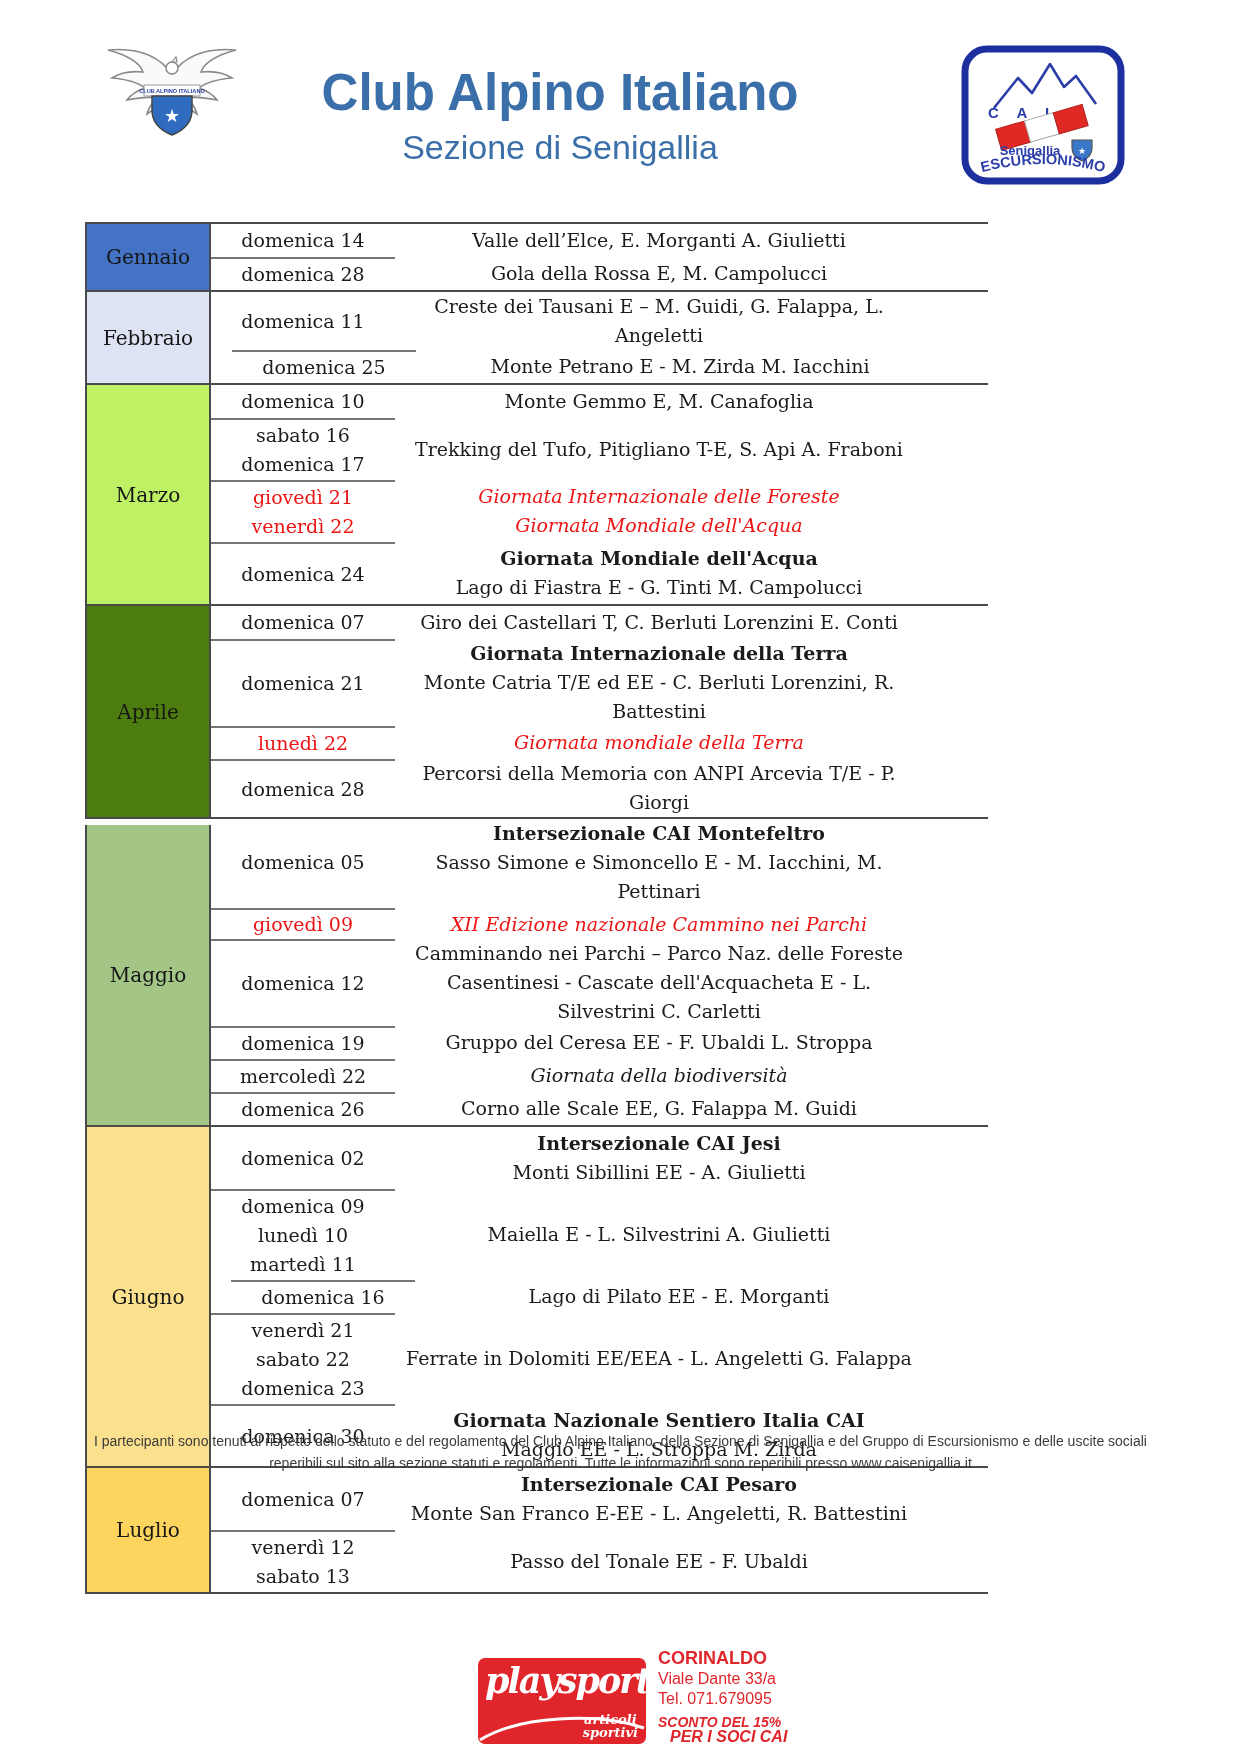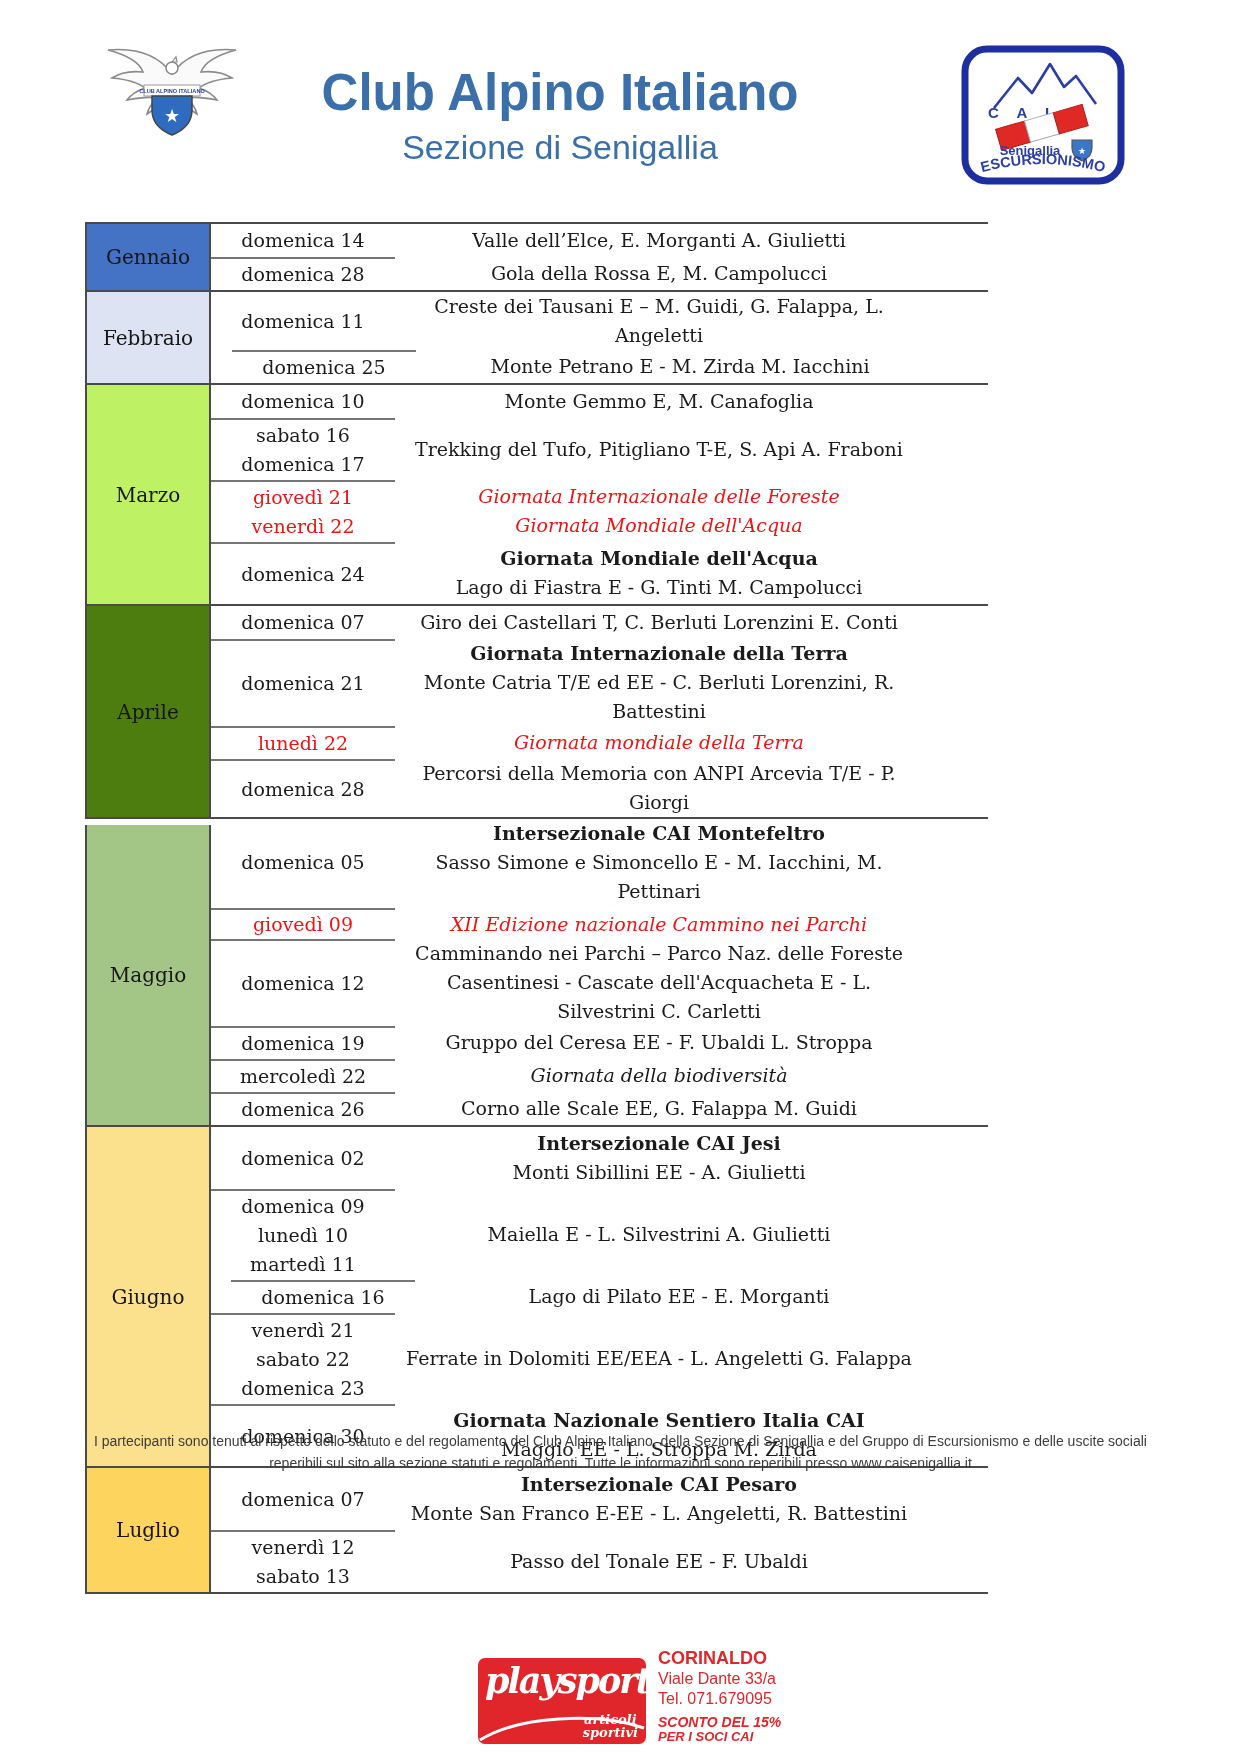--- a/index.html
+++ b/index.html
@@ -52,21 +52,21 @@
   }
   .ps-curve{position:absolute;left:0;bottom:0;}
   .ps-tag{
     position:absolute;right:8px;bottom:5px;text-align:center;font-weight:bold;font-style:italic;
     font-size:13px;line-height:13px;font-family:"DejaVu Serif",serif;
   }
   .ps-info{color:var(--psred);padding-top:2px;white-space:nowrap;}
   .ps-city{font-weight:bold;font-size:18px;line-height:21px;}
   .ps-addr,.ps-tel{font-size:16px;line-height:20px;}
   .ps-promo1{margin-top:5px;font-weight:bold;font-style:italic;font-size:14px;line-height:16px;}
-  .ps-promo2{font-weight:bold;font-style:italic;font-size:13px;line-height:14px;}
+  .ps-promo2{font-weight:bold;font-style:italic;font-size:16px;line-height:14px;margin-left:12px;}
 </style>
 </head>
 <body style="--blue: #3a6fa9; --red: #ee1414; --ink: #1b1b1b; --line: #4a4a4a; --divider: #757575; --psred: #e0262b; --badge-blue: #1d2f9e; --month-gennaio: #4472c4; --month-febbraio: #dde3f3; --month-marzo: #507c32; --month-aprile: #cbe2c0; --month-maggio: #a3c687; --month-giugno: #fbe08d; --month-luglio: #fcd45e;">
 
 <div class="page">
 
   <svg id="eagle-logo" width="152" height="100" viewBox="0 0 152 100">
     <path d="M76,36 Q56,8 12,12 Q42,20 47,34 Q28,32 16,40 Q39,42 49,50 Q37,54 31,62 Q51,58 61,60 Q53,68 51,76 Q63,68 71,62 L76,66 L81,62 Q89,68 101,76 Q99,68 91,60 Q101,58 121,62 Q115,54 103,50 Q113,42 136,40 Q124,32 105,34 Q110,20 140,12 Q96,8 76,36 Z" fill="#fafafa" stroke="#8a8a8a" stroke-width="1.6"></path>
     <circle cx="76" cy="30" r="6" fill="#ffffff" stroke="#8a8a8a" stroke-width="1.5"></circle>
     <path d="M76,24 l4,-5 l1,5 Z" fill="#fafafa" stroke="#8a8a8a" stroke-width="1.2"></path>

